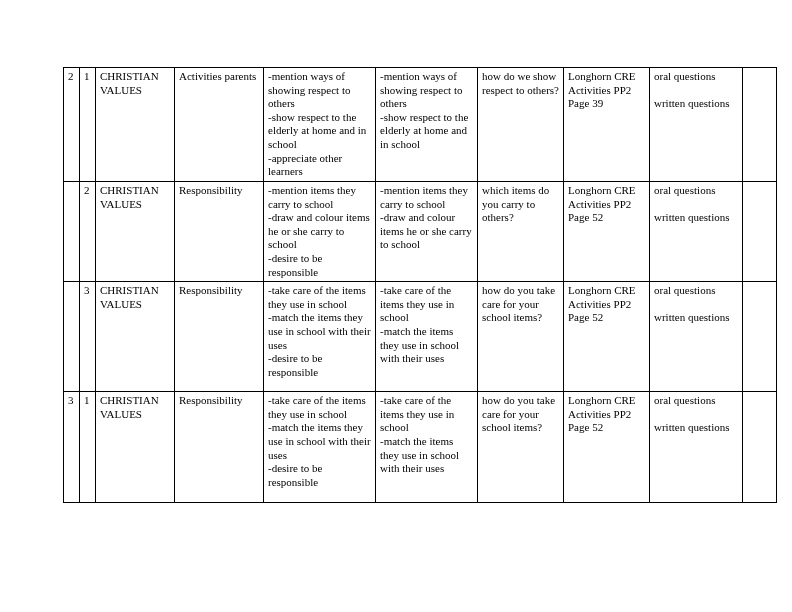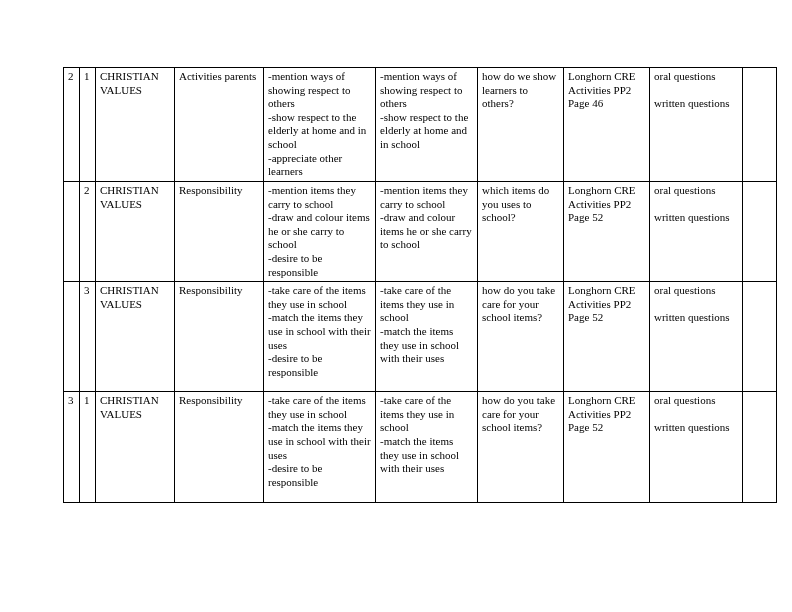--- a/index.html
+++ b/index.html
@@ -59,38 +59,38 @@
       <tr class="r0">
         <td>2</td>
         <td>1</td>
         <td>CHRISTIAN VALUES</td>
         <td>Activities parents</td>
         <td>-mention ways of showing respect to others
 -show respect to the elderly at home and in school
 -appreciate other learners</td>
         <td>-mention ways of showing respect to others
 -show respect to the elderly at home and in school</td>
-        <td>how do we show learners to others?</td>
-        <td>Longhorn CRE Activities PP2 Page 46</td>
+        <td>how do we show respect to others?</td>
+        <td>Longhorn CRE Activities PP2 Page 39</td>
         <td>oral questions
 
 written questions</td>
         <td></td>
       </tr>
       <tr class="r1">
         <td></td>
         <td>2</td>
         <td>CHRISTIAN VALUES</td>
         <td>Responsibility</td>
         <td>-mention items they carry to school
 -draw and colour items he or she carry to school
 -desire to be responsible</td>
         <td>-mention items they carry to school
 -draw and colour items he or she carry to school</td>
-        <td>which items do you uses to school?</td>
+        <td>which items do you carry to others?</td>
         <td>Longhorn CRE Activities PP2 Page 52</td>
         <td>oral questions
 
 written questions</td>
         <td></td>
       </tr>
       <tr class="r2">
         <td></td>
         <td>3</td>
         <td>CHRISTIAN VALUES</td>

